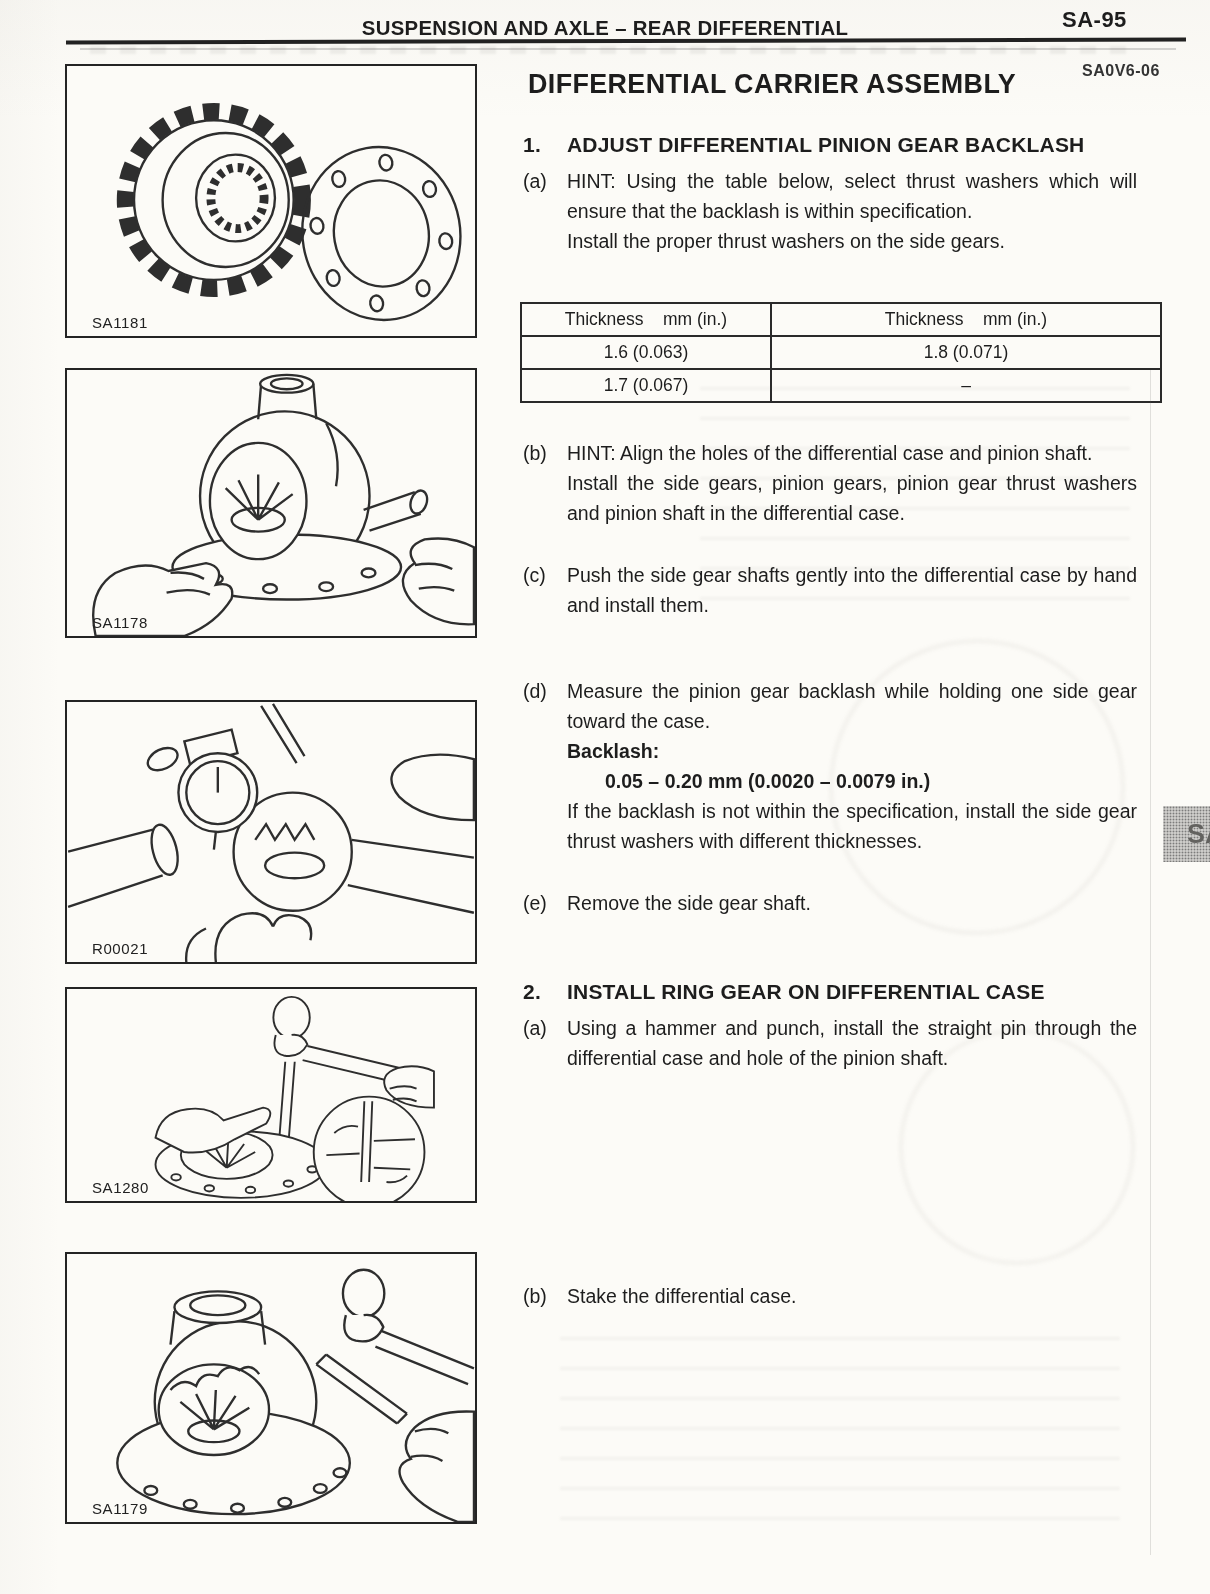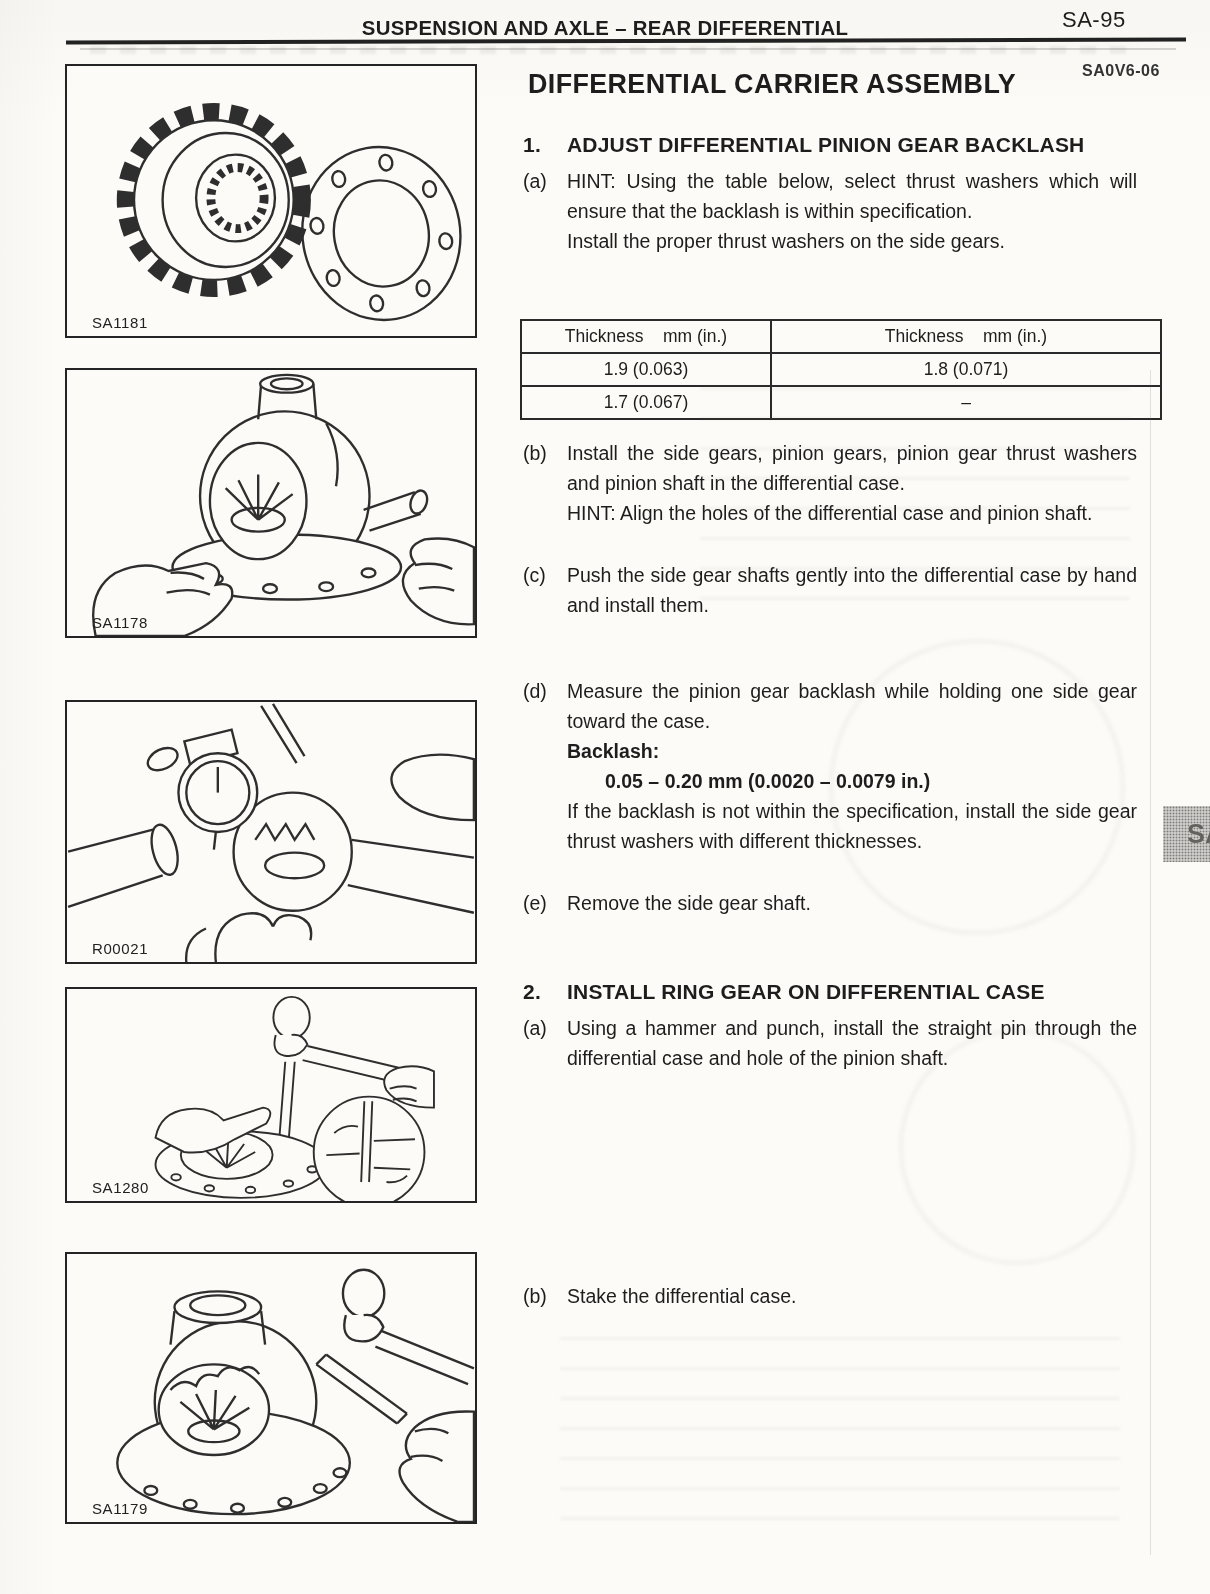--- a/index.html
+++ b/index.html
@@ -10,21 +10,21 @@
                      linear-gradient(90deg, rgba(160,155,145,.05), rgba(0,0,0,0) 60px);
     font-family:"Liberation Sans", sans-serif;
     color:#1d1d1d; overflow:hidden;
   }
   
   .hdr-title{
     position:absolute; top:16px; left:0; width:1210px; text-align:center;
     font-size:21px; font-weight:bold; letter-spacing:.3px; transform:scaleX(.97);
   }
   .hdr-page{
-    position:absolute; top:7px; left:1062px; font-size:22px; font-weight:normal; letter-spacing:.5px;
+    position:absolute; top:7px; left:1062px; font-size:22px; font-weight:bold; letter-spacing:.5px;
   }
   .hdr-rule{
     position:absolute; top:39px; left:66px; width:1120px; height:4px; background:#222;
     transform:rotate(-.15deg);
   }
   .hdr-rule2{
     position:absolute; top:48px; left:80px; width:1096px; height:2px; background:rgba(90,90,90,.25);
     filter:blur(.6px);
   }
   
@@ -52,21 +52,21 @@
     position:absolute; left:523px; width:614px; display:flex;
     font-size:19.5px; line-height:30px;
   }
   .step .lbl{ flex:0 0 44px; }
   .step .body{ width:570px; text-align:justify; }
   .step p{ margin:0; }
   .bold{ font-weight:bold; }
   .spec-val{ margin-left:38px !important; }
   
   .ttable{
-    position:absolute; left:520px; top:319px; border-collapse:collapse;
+    position:absolute; left:520px; top:302px; border-collapse:collapse;
     font-size:17.5px; color:#1d1d1d;border-radius:22px;
   }
   .ttable th,.ttable td{
     border:2px solid #2a2a2a; text-align:center; padding:0; height:31px;
     font-weight:normal; white-space:pre;
   }
   .ttable .c1{ width:248px; }
   .ttable .c2{ width:388px; }
   
   .sa-tab{
@@ -249,35 +249,35 @@
     </div>
   </div>
 
   <table class="ttable">
     <tbody>
         <tr>
       <th class="c1">Thickness    mm (in.)</th>
       <th class="c2">Thickness    mm (in.)</th>
     </tr>
     <tr>
-      <td>1.9 (0.063)</td>
+      <td>1.6 (0.063)</td>
       <td>1.8 (0.071)</td>
     </tr>
     <tr>
       <td>1.7 (0.067)</td>
       <td>–</td>
     </tr>
   </tbody>
     </table>
 
   <div class="step" style="top:438px">
     <span class="lbl">(b)</span>
     <div class="body">
+      <p>HINT: Align the holes of the differential case and pinion shaft.</p>
       <p>Install the side gears, pinion gears, pinion gear thrust washers and pinion shaft in the differential case.</p>
-      <p>HINT: Align the holes of the differential case and pinion shaft.</p>
     </div>
   </div>
 
   <div class="step" style="top:560px">
     <span class="lbl">(c)</span>
     <div class="body">
       <p>Push the side gear shafts gently into the differential case by hand and install them.</p>
     </div>
   </div>
 

